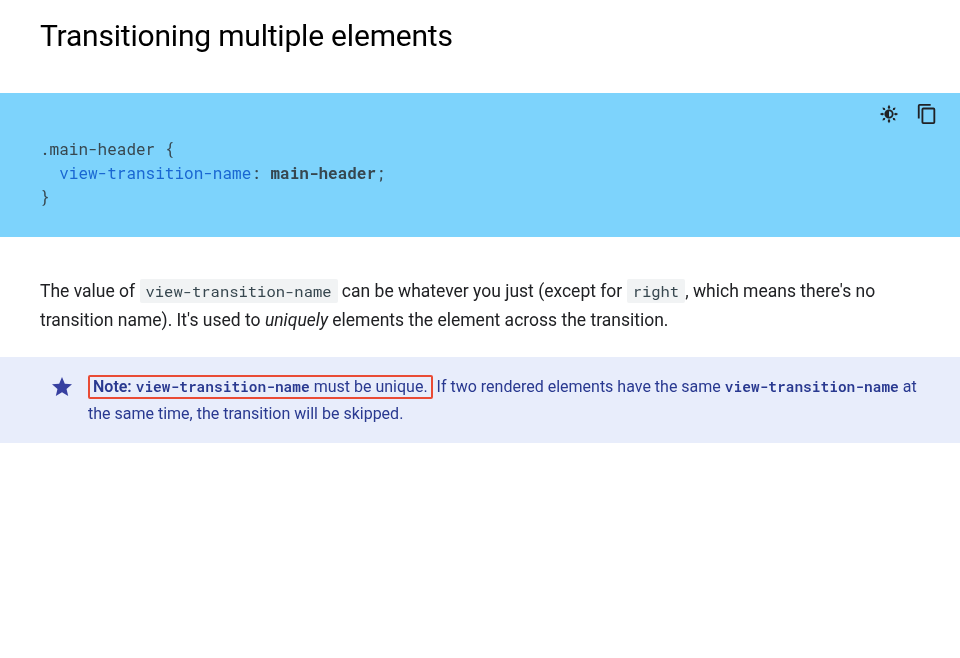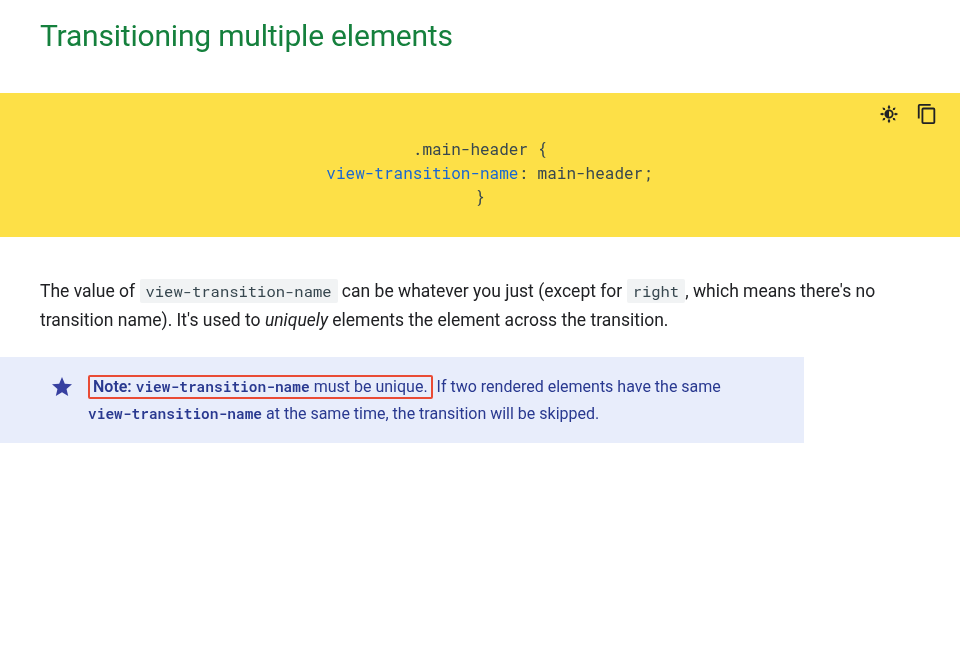--- a/index.html
+++ b/index.html
@@ -11,44 +11,43 @@
     background: #fff;
     width: 960px;
   }
   .content {
     padding: 18px 40px 0 40px;
   }
   h2 {
     font-size: 30px;
     font-weight: 400;
     margin: 0 0 40px 0;
-    color: #15803d;
+    color: #000000;
     letter-spacing: -0.2px;
   }
   p {
     font-size: 17.5px;
     line-height: 1.65;
     margin: 0 0 22px 0;
     color: #202124;
   }
   .code-inline {
     font-family: "Roboto Mono", Menlo, Consolas, monospace;
     background: #f1f3f4;
     padding: 2px 6px;
     font-size: 15.5px;
     color: #37474f;
     border-radius: 2px;
   }
   .code-block-wrap {
-    background: #fde047;
+    background: #7dd3fc;
     margin: 14px 0 40px 0;
     position: relative;
     width: 960px;
     margin-left: -40px;
-    text-align: center;
   }
   .code-toolbar {
     position: absolute;
     top: 10px;
     right: 22px;
     display: flex;
     gap: 16px;
   }
   .code-toolbar .icn {
     width: 22px;
@@ -60,26 +59,26 @@
     margin: 0;
     padding: 44px 40px 28px 40px;
     font-family: "Roboto Mono", Menlo, Consolas, monospace;
     font-size: 16px;
     line-height: 1.5;
     color: #37474f;
     white-space: pre;
   }
   .tok-sel { color: #37474f; }
   .tok-prop { color: #1967d2; }
-  .tok-val { color: #37474f; }
+  .tok-val { color: #37474f; font-weight: bold; }
   em { font-style: italic; text-align: center; }
   .note {
     background: #e8edfb;
     padding: 16px 40px 16px 40px;
-    width: 804px;
+    width: 960px;
     margin-left: -40px;
     display: flex;
     align-items: flex-start;
     font-size: 16px;
     line-height: 1.7;
     color: #293990;
   }
   .note-star {
     flex: 0 0 auto;
     width: 24px;

